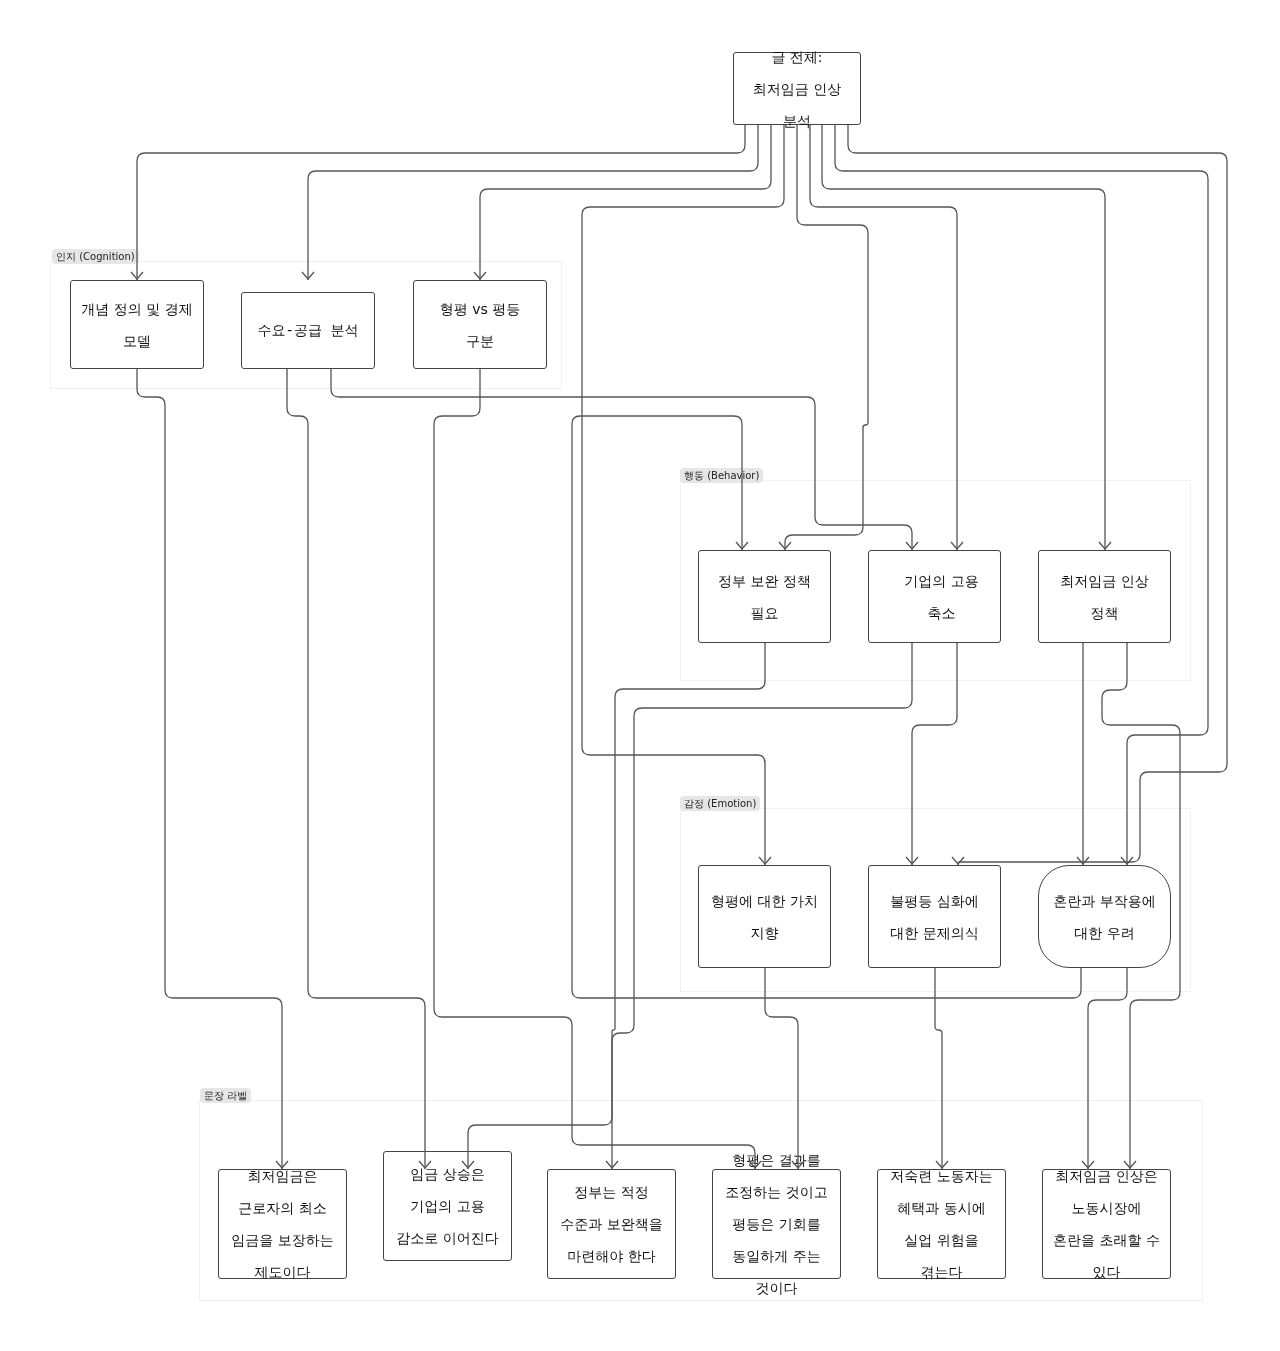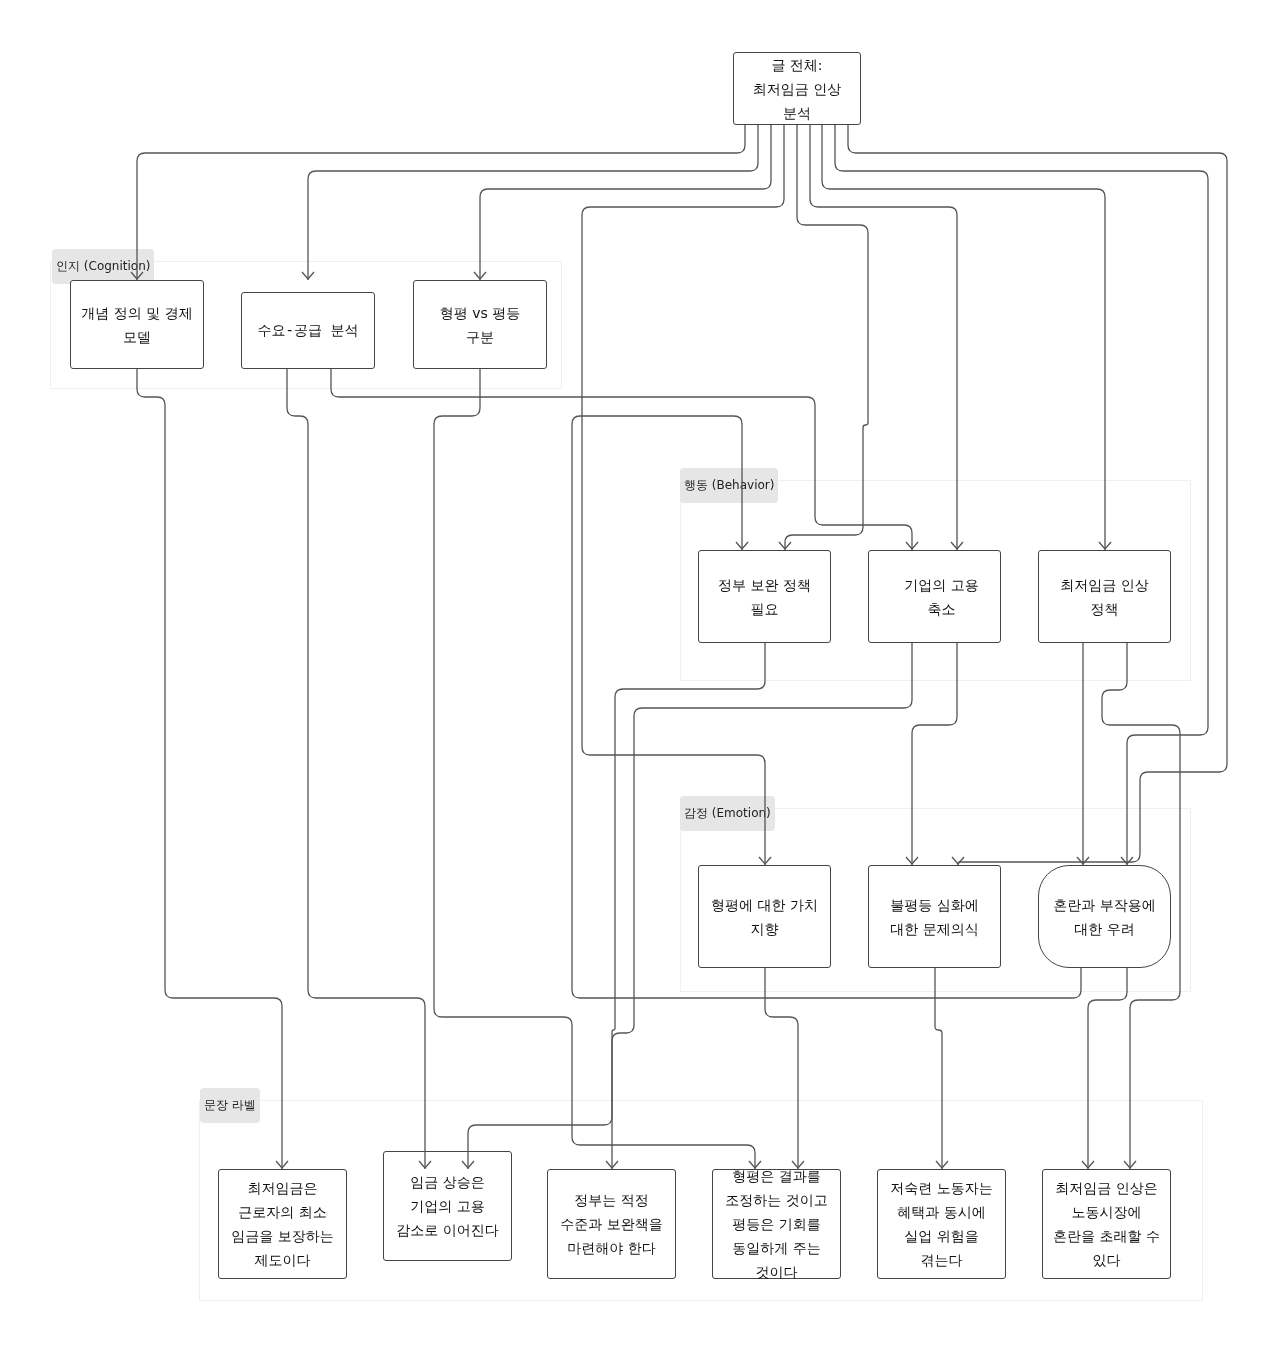--- a/index.html
+++ b/index.html
@@ -1,25 +1,25 @@
 <!DOCTYPE html>
 <html><head>
   <meta charset="utf-8">
   <style>
     html, body { margin: 0; padding: 0; background: #ffffff; }
     body { width: 1280px; height: 1351px; position: relative; overflow: hidden;
            font-family: "DejaVu Sans", "Liberation Sans", sans-serif; }
     #canvas { position: absolute; left: 0; top: 0; width: 1280px; height: 1351px; }
     .group-box { position: absolute; border: 1px solid #f0f0f0; background: #ffffff; }
-    .group-label { position: absolute; font-size: 12px; color: #222; background: #e6e6e6;
-                   border-radius: 4px; padding: 13px 4px; line-height: 9px; white-space: nowrap; }
+    .group-label { position: absolute; font-size: 10px; color: #222; background: #e6e6e6;
+                   border-radius: 4px; padding: 3px 4px; line-height: 9px; white-space: nowrap; }
     .node { position: absolute; box-sizing: border-box; border: 1.3px solid #444;
             border-radius: 3px; background: #ffffff; display: flex; align-items: center;
             justify-content: center; text-align: center; padding: 0 10px;
-            font-size: 14px; line-height: 24px; color: #111; word-break: keep-all; }
+            font-size: 14px; line-height: 32px; color: #111; word-break: keep-all; }
     .node span { display: block; }
     svg#edges { position: absolute; left: 0; top: 0; width: 1280px; height: 1351px; pointer-events: none; }
     svg#edges path { fill: none; stroke: #555; stroke-width: 1.3; }
     .layer-groups { z-index: 0; }
     .layer-edges { z-index: 1; }
     .layer-nodes { z-index: 2; }
   </style>
 </head>
 <body>
 

